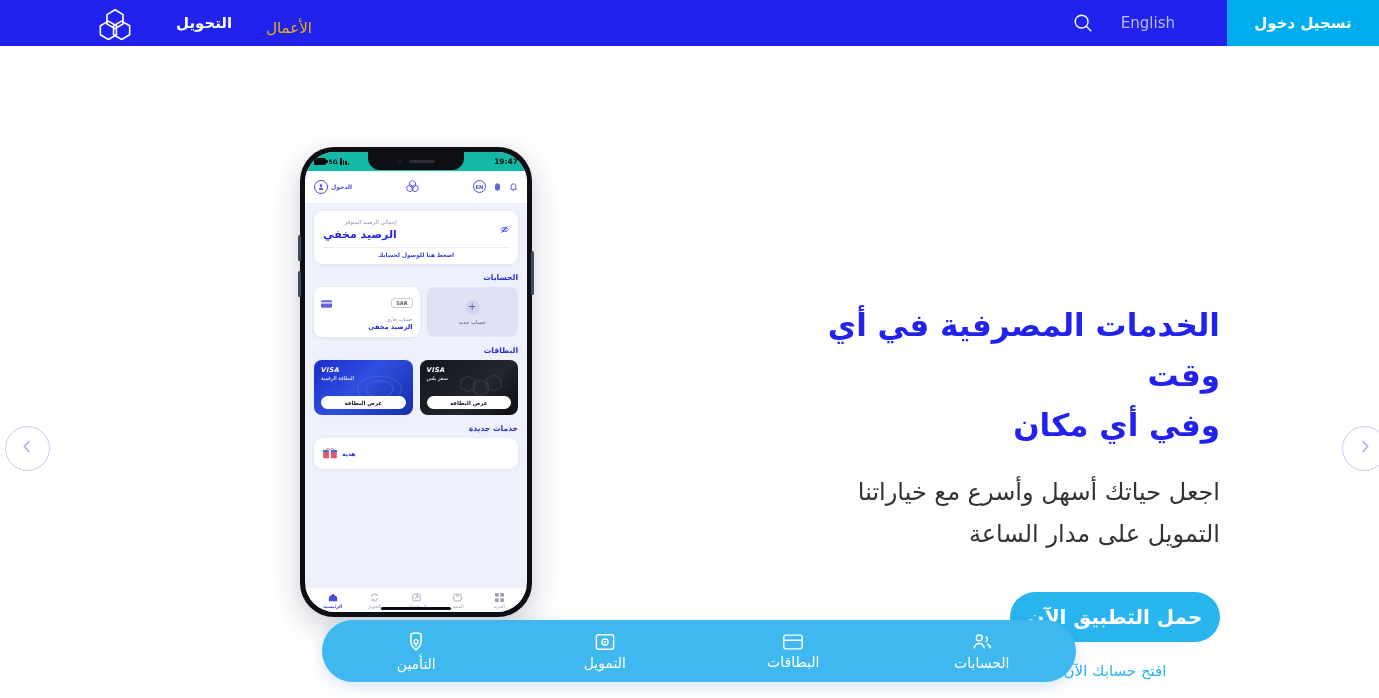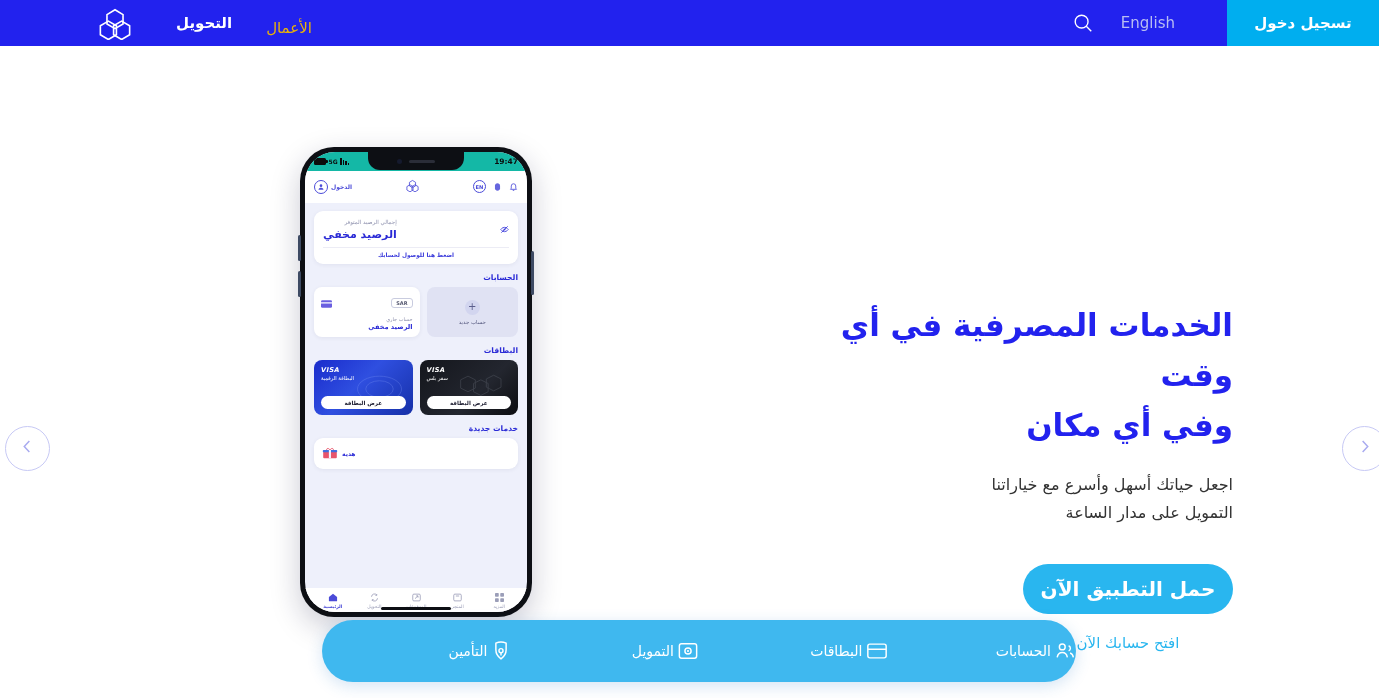--- a/index.html
+++ b/index.html
@@ -32,29 +32,29 @@
   .tb-right{ display:flex; align-items:center; gap:0; padding-left:0; }
   .nav-item{
     font-size:15px; display:flex; align-items:center; cursor:pointer;
   }
   .nav-item.secondary{ color:#eab308; margin-left:0;margin-top:9px; }
   .nav-item.active{ color:#ffffff; font-weight:700; margin-right:34px; }
   .brand-logo{ margin-right:42px; margin-left:96px; display:flex; align-items:center; cursor:pointer; }
 
   
   .hero-text{
-    position:absolute; right:146px; top:300px; width:430px;
+    position:absolute; right:159px; top:300px; width:430px;
     text-align:right; direction:rtl;
   }
   .hero-h1{
     color:#2222ee; font-size:31px; font-weight:700; line-height:1.62;
     letter-spacing:0px;
   }
   .hero-sub{
-    margin-top:20px; color:#333333; font-size:16px; line-height:1.78;
+    margin-top:20px; color:#333333; font-size:24px; line-height:1.78;
     font-weight:400;
   }
   .cta-wrap{ margin-top:36px; }
   .cta-primary{
     display:block; width:210px; height:50px; margin-right:0; margin-left:auto;
     background:#29b6ef; color:#ffffff; border:none; border-radius:26px;
     font-size:20px; font-weight:600; cursor:pointer;
     font-family:inherit;
   }
   .cta-secondary{
@@ -217,21 +217,21 @@
   }
 
   
   .floatbar{
     position:absolute; left:322px; top:620px; width:754px; height:62px;
     background:#3fb8ef; border-radius:31px; display:flex;
     align-items:center; z-index:20;
     box-shadow:0 4px 16px rgba(40,120,200,.20);
   }
   .fb-item{
-    flex:1; display:flex; align-items:center;
+    flex:1; display:flex; flex-direction:column; align-items:center;
     gap:3px; color:#ffffff; cursor:pointer;
   }
   .fb-label{ font-size:14px; }
 </style>
 </head>
 <body>
 
 <div class="topbar">
   <div class="tb-left">
     <div class="login-btn">تسجيل دخول</div>

